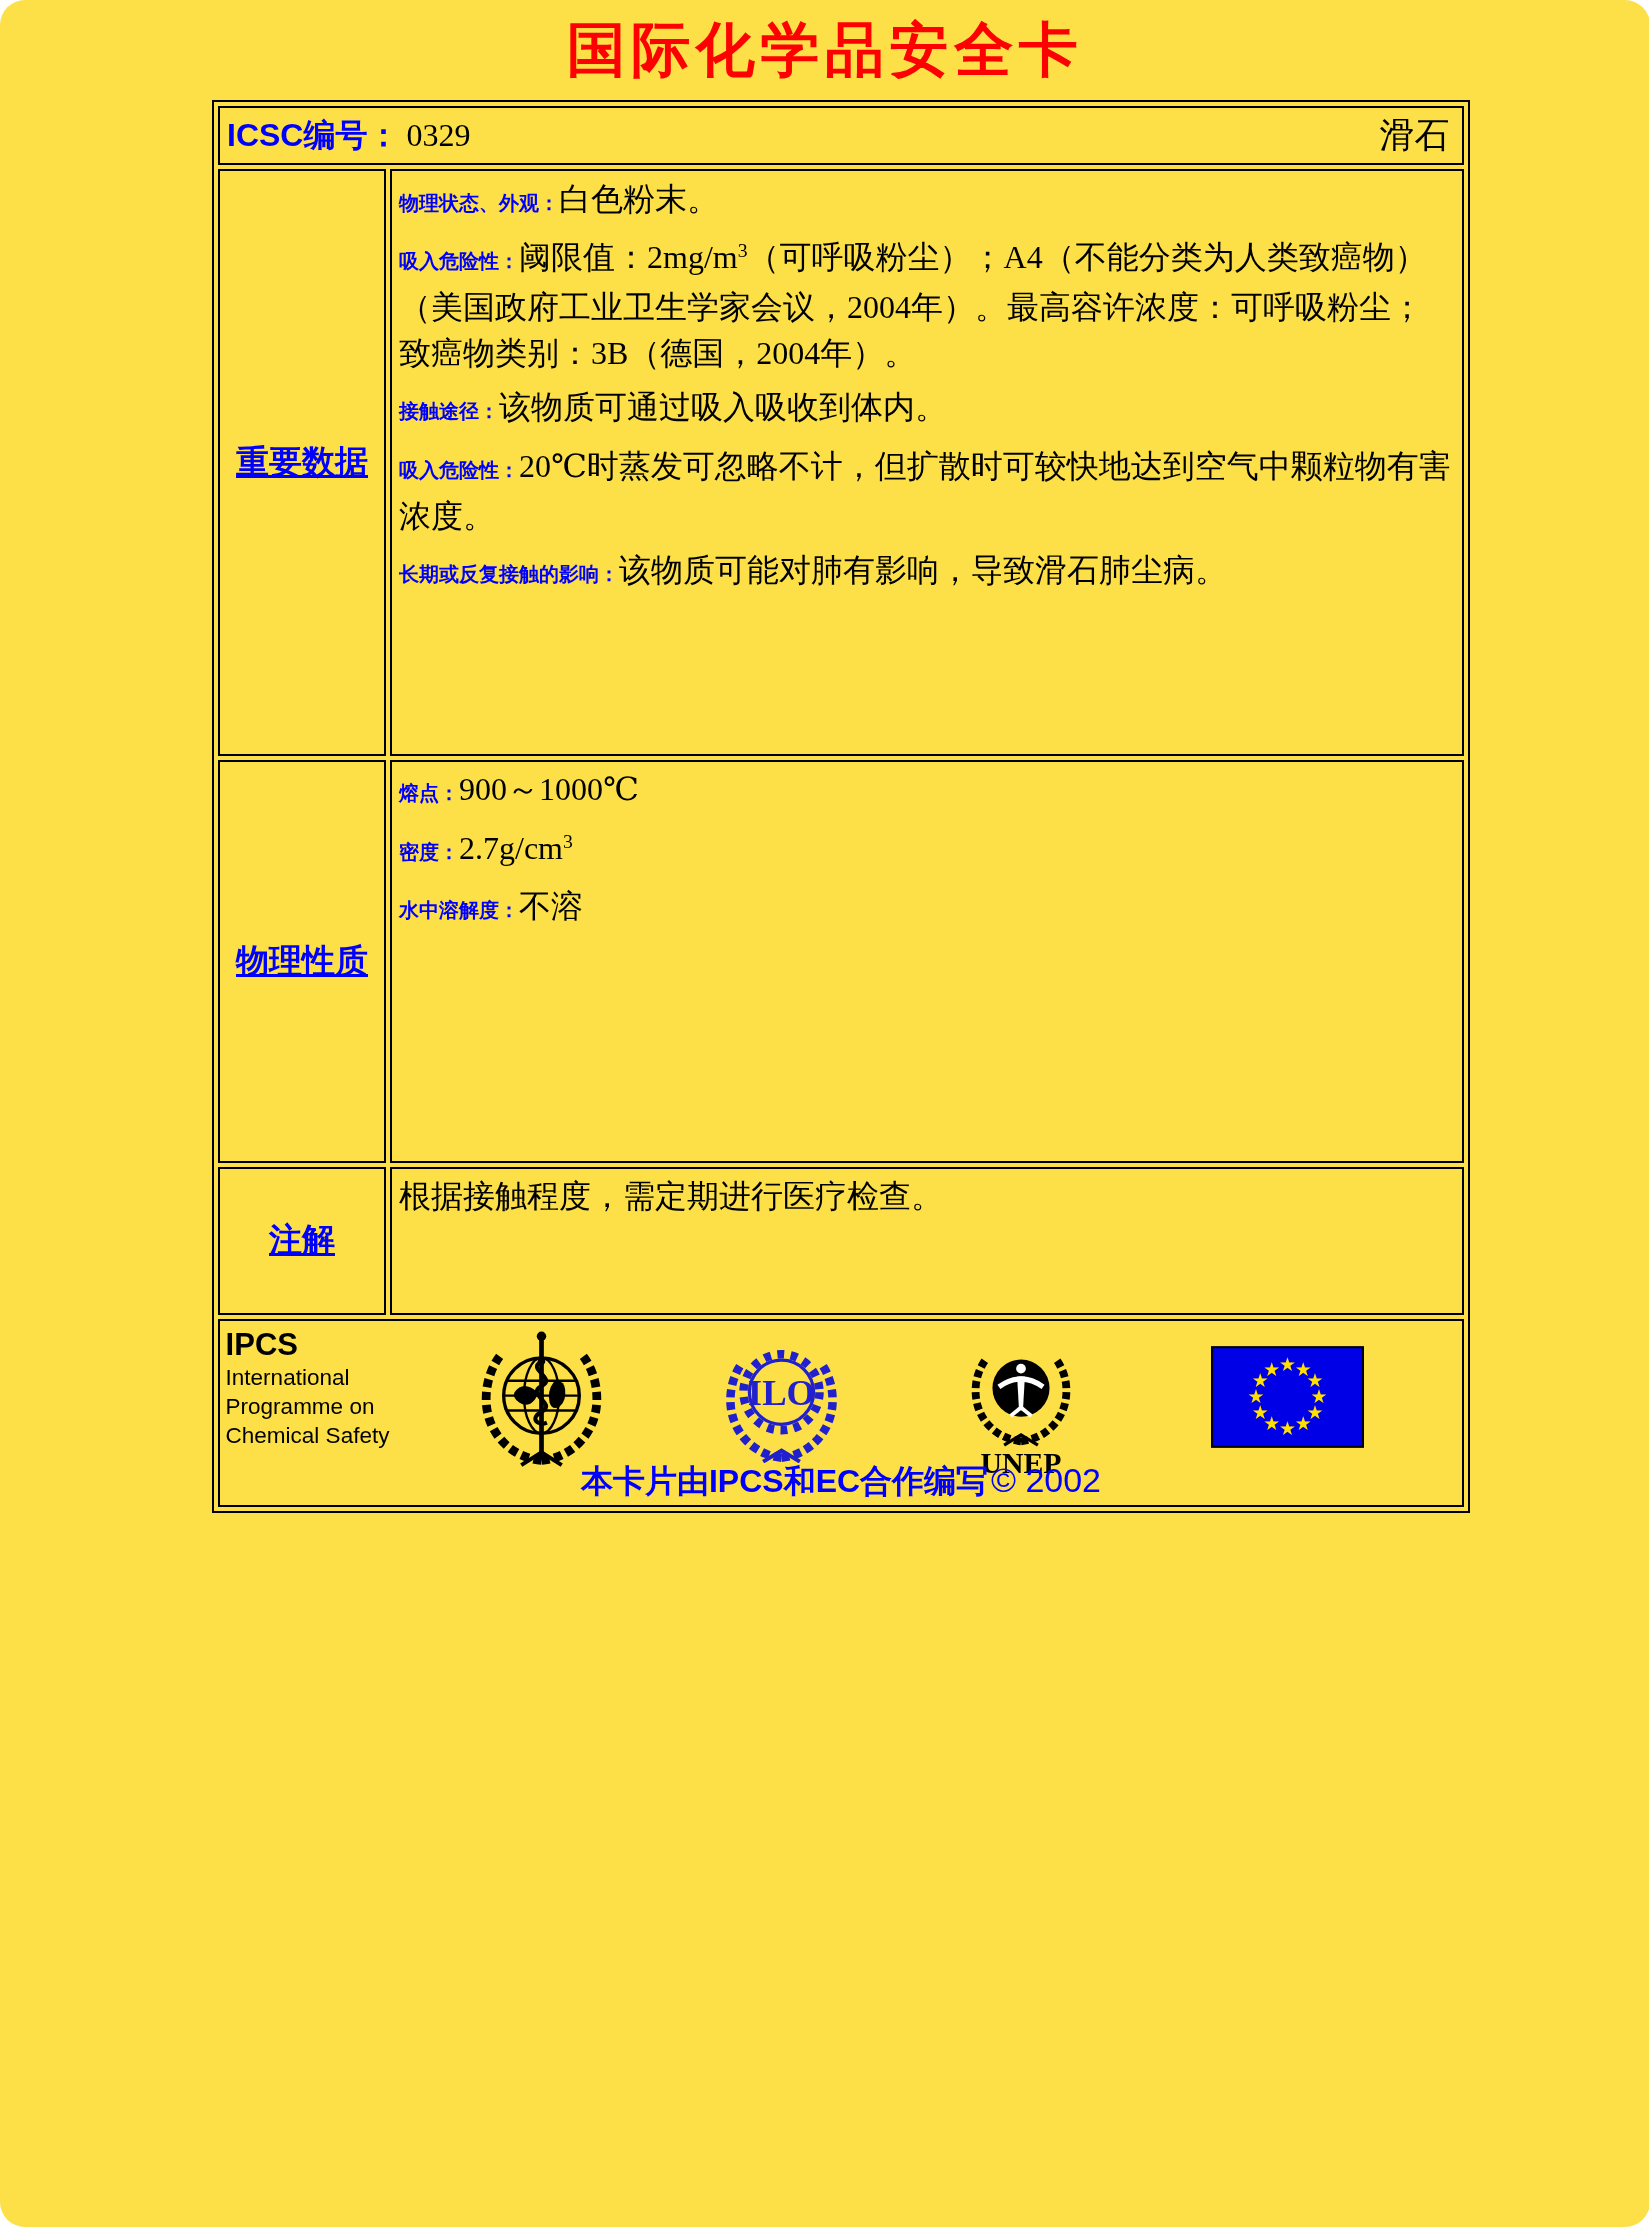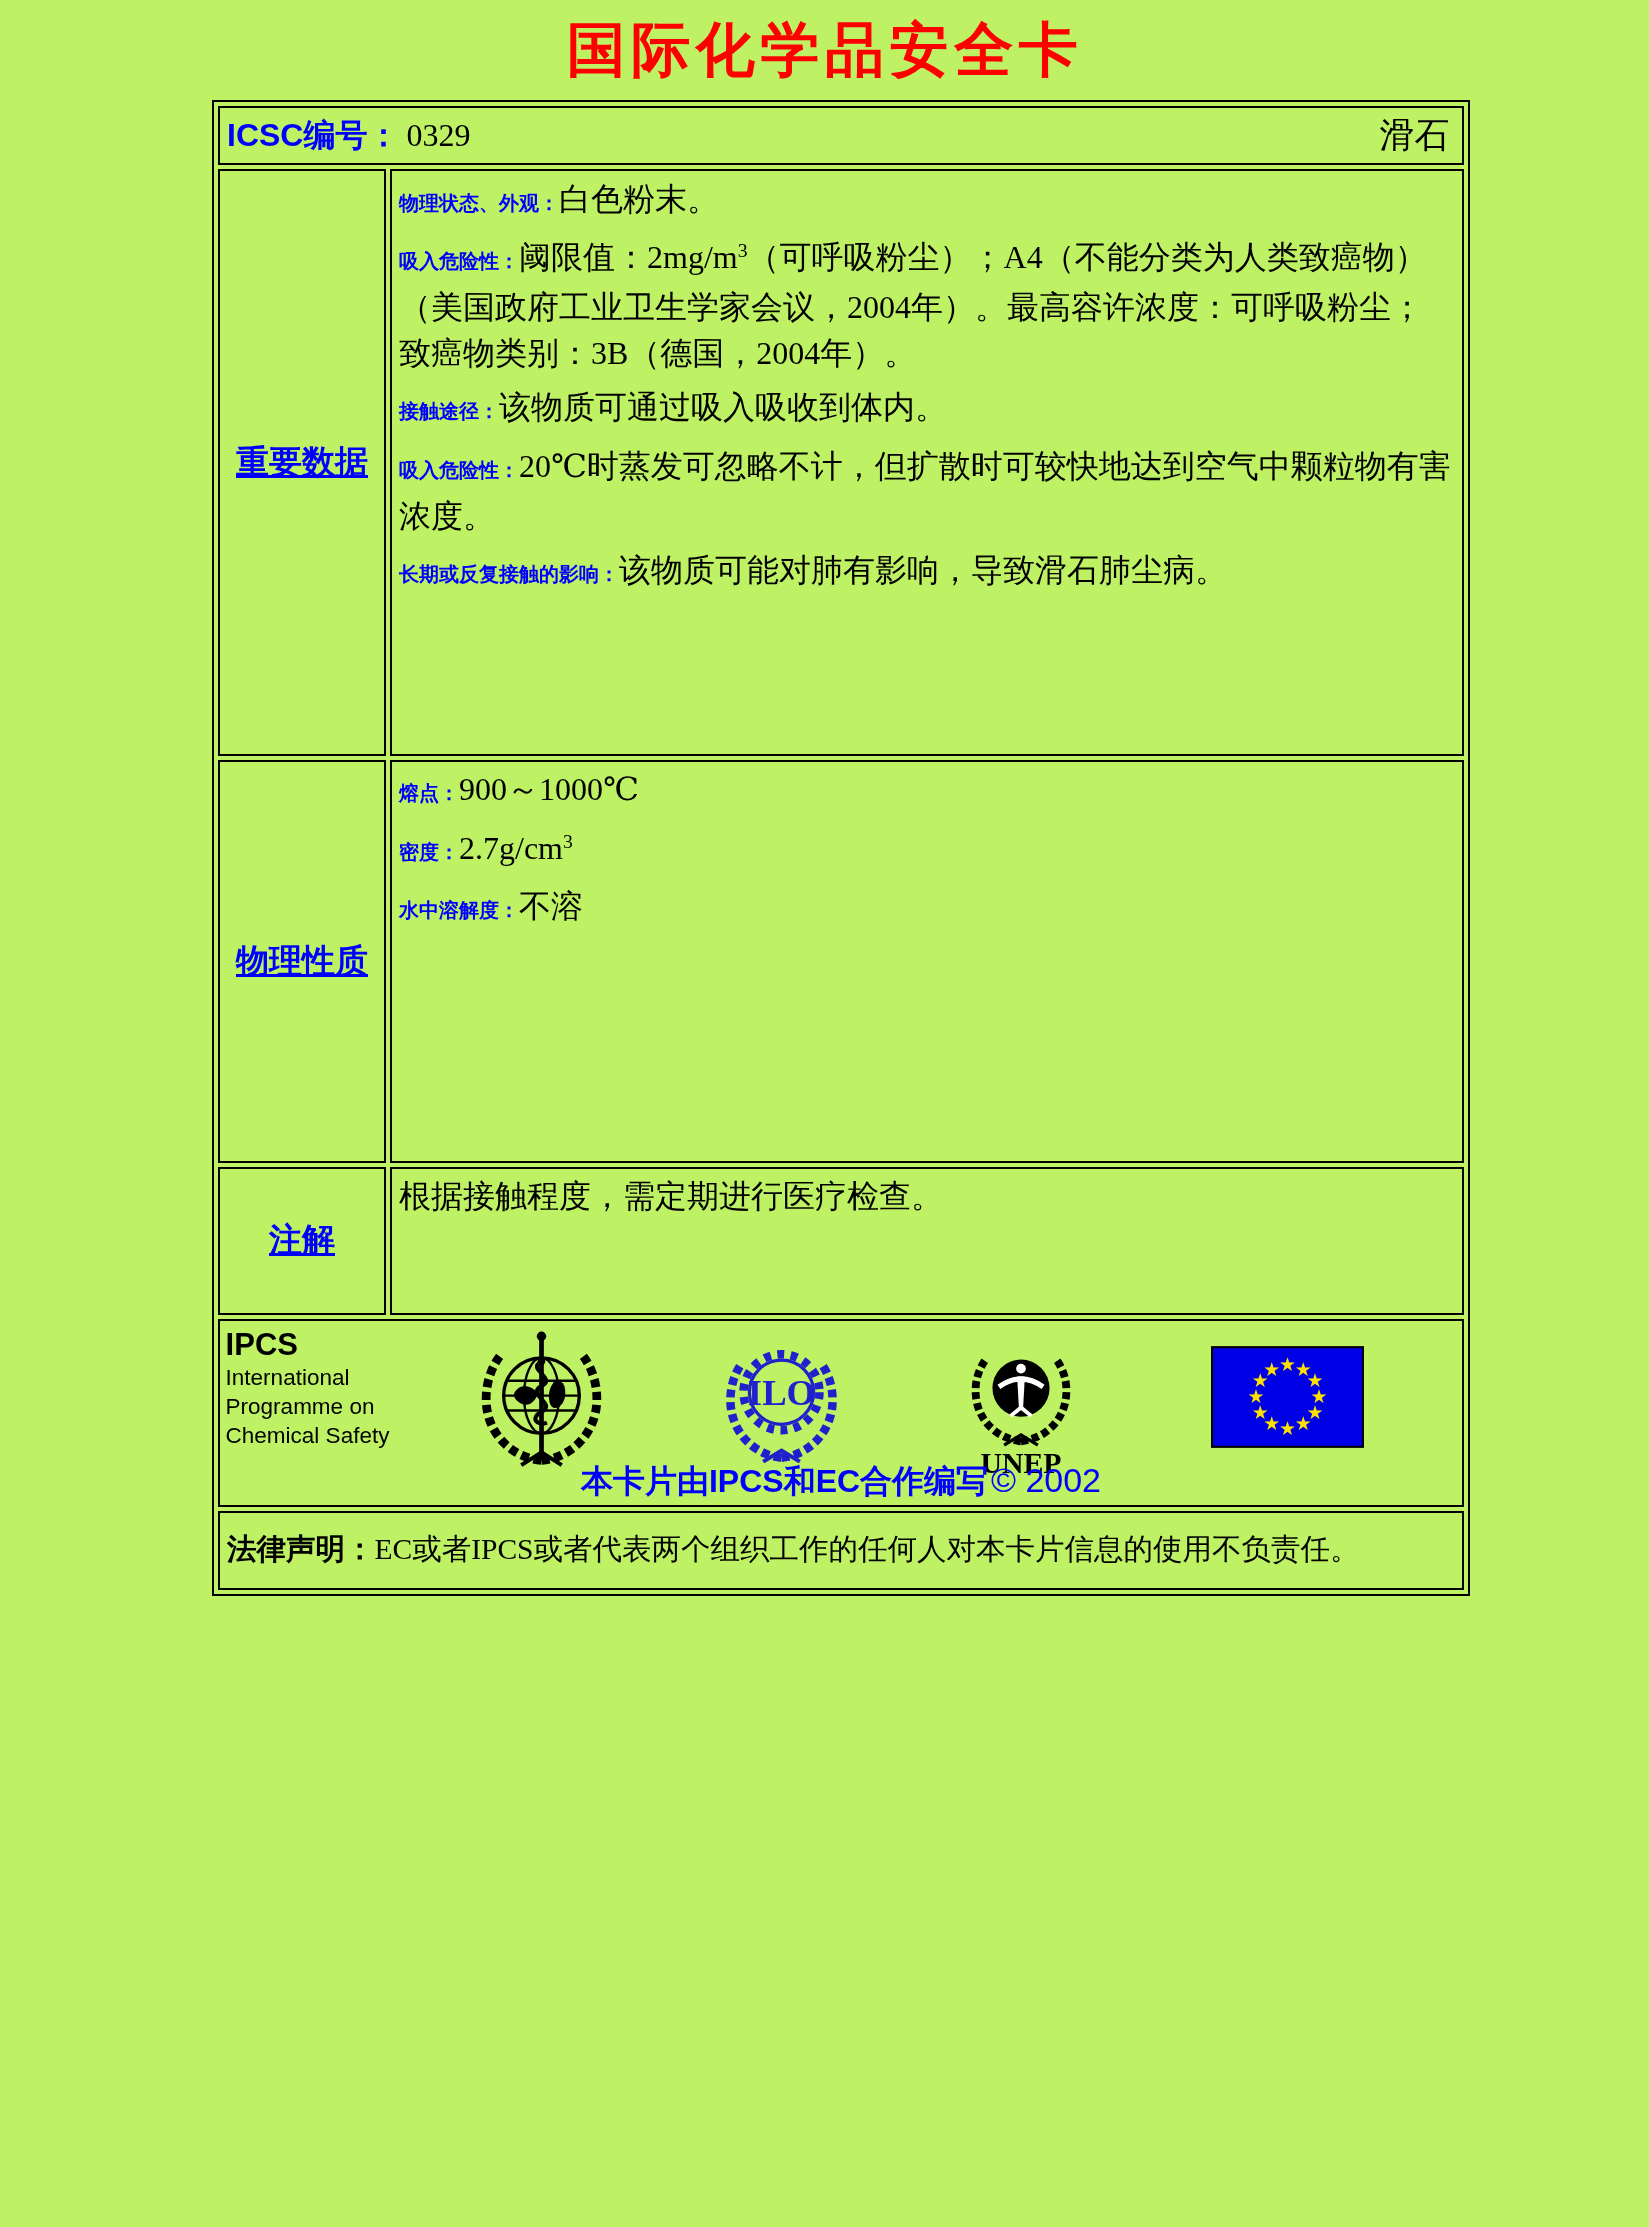--- a/index.html
+++ b/index.html
@@ -1,17 +1,17 @@
 <!DOCTYPE html>
 <html style="font-size:11.2px"><head>
 <meta charset="utf-8">
 <style>
   html,body{margin:0;padding:0;background:#ffffff;}
-  .page{position:relative;width:1650px;height:2227px;background:#bef264;overflow:hidden;
-        font-family:"Liberation Serif","DejaVu Serif",serif;color:#000;}
+  .page{position:relative;width:1650px;height:2227px;background:#fde047;overflow:hidden;
+        font-family:"Liberation Serif","DejaVu Serif",serif;color:#000;border-radius:25px;}
   .doc-title{position:absolute;top:11.2px;left:0;width:100%;text-align:center;
              color:#ff0000;font-weight:bold;font-size:59px;letter-spacing:5.6px;
              font-family:"DejaVu Serif","Liberation Serif",serif;}
   table.card{position:absolute;left:212px;top:100px;width:1258px;
              border:2.8px solid #000;border-collapse:separate;border-spacing:4.2px;
              table-layout:fixed;}
   td{border:2.1px solid #000;vertical-align:top;padding:4.2px 9.8px 4.2px 7px;}
   col.c-label{width:168px;}
   td.rowlabel{vertical-align:middle;text-align:center;padding:2.8px;}
   .blue-label{color:#0000ff;font-weight:bold;
@@ -177,22 +177,17 @@
           </g>
         </svg>
 
         <div class="caption">
           <span class="cap-cn">本卡片由IPCS和EC合作编写</span>
           <span class="cap-cr">© 2002</span>
         </div>
       </td>
     </tr>
 
-    <tr>
-      <td colspan="2" class="legal-cell" style="height:66px;">
-        <span class="legal-label">法律声明：</span><span class="legal-text">EC或者IPCS或者代表两个组织工作的任何人对本卡片信息的使用不负责任。</span>
-      </td>
-    </tr>
 
   </tbody>
     </table>
 </div>
 
 
 </body></html>

